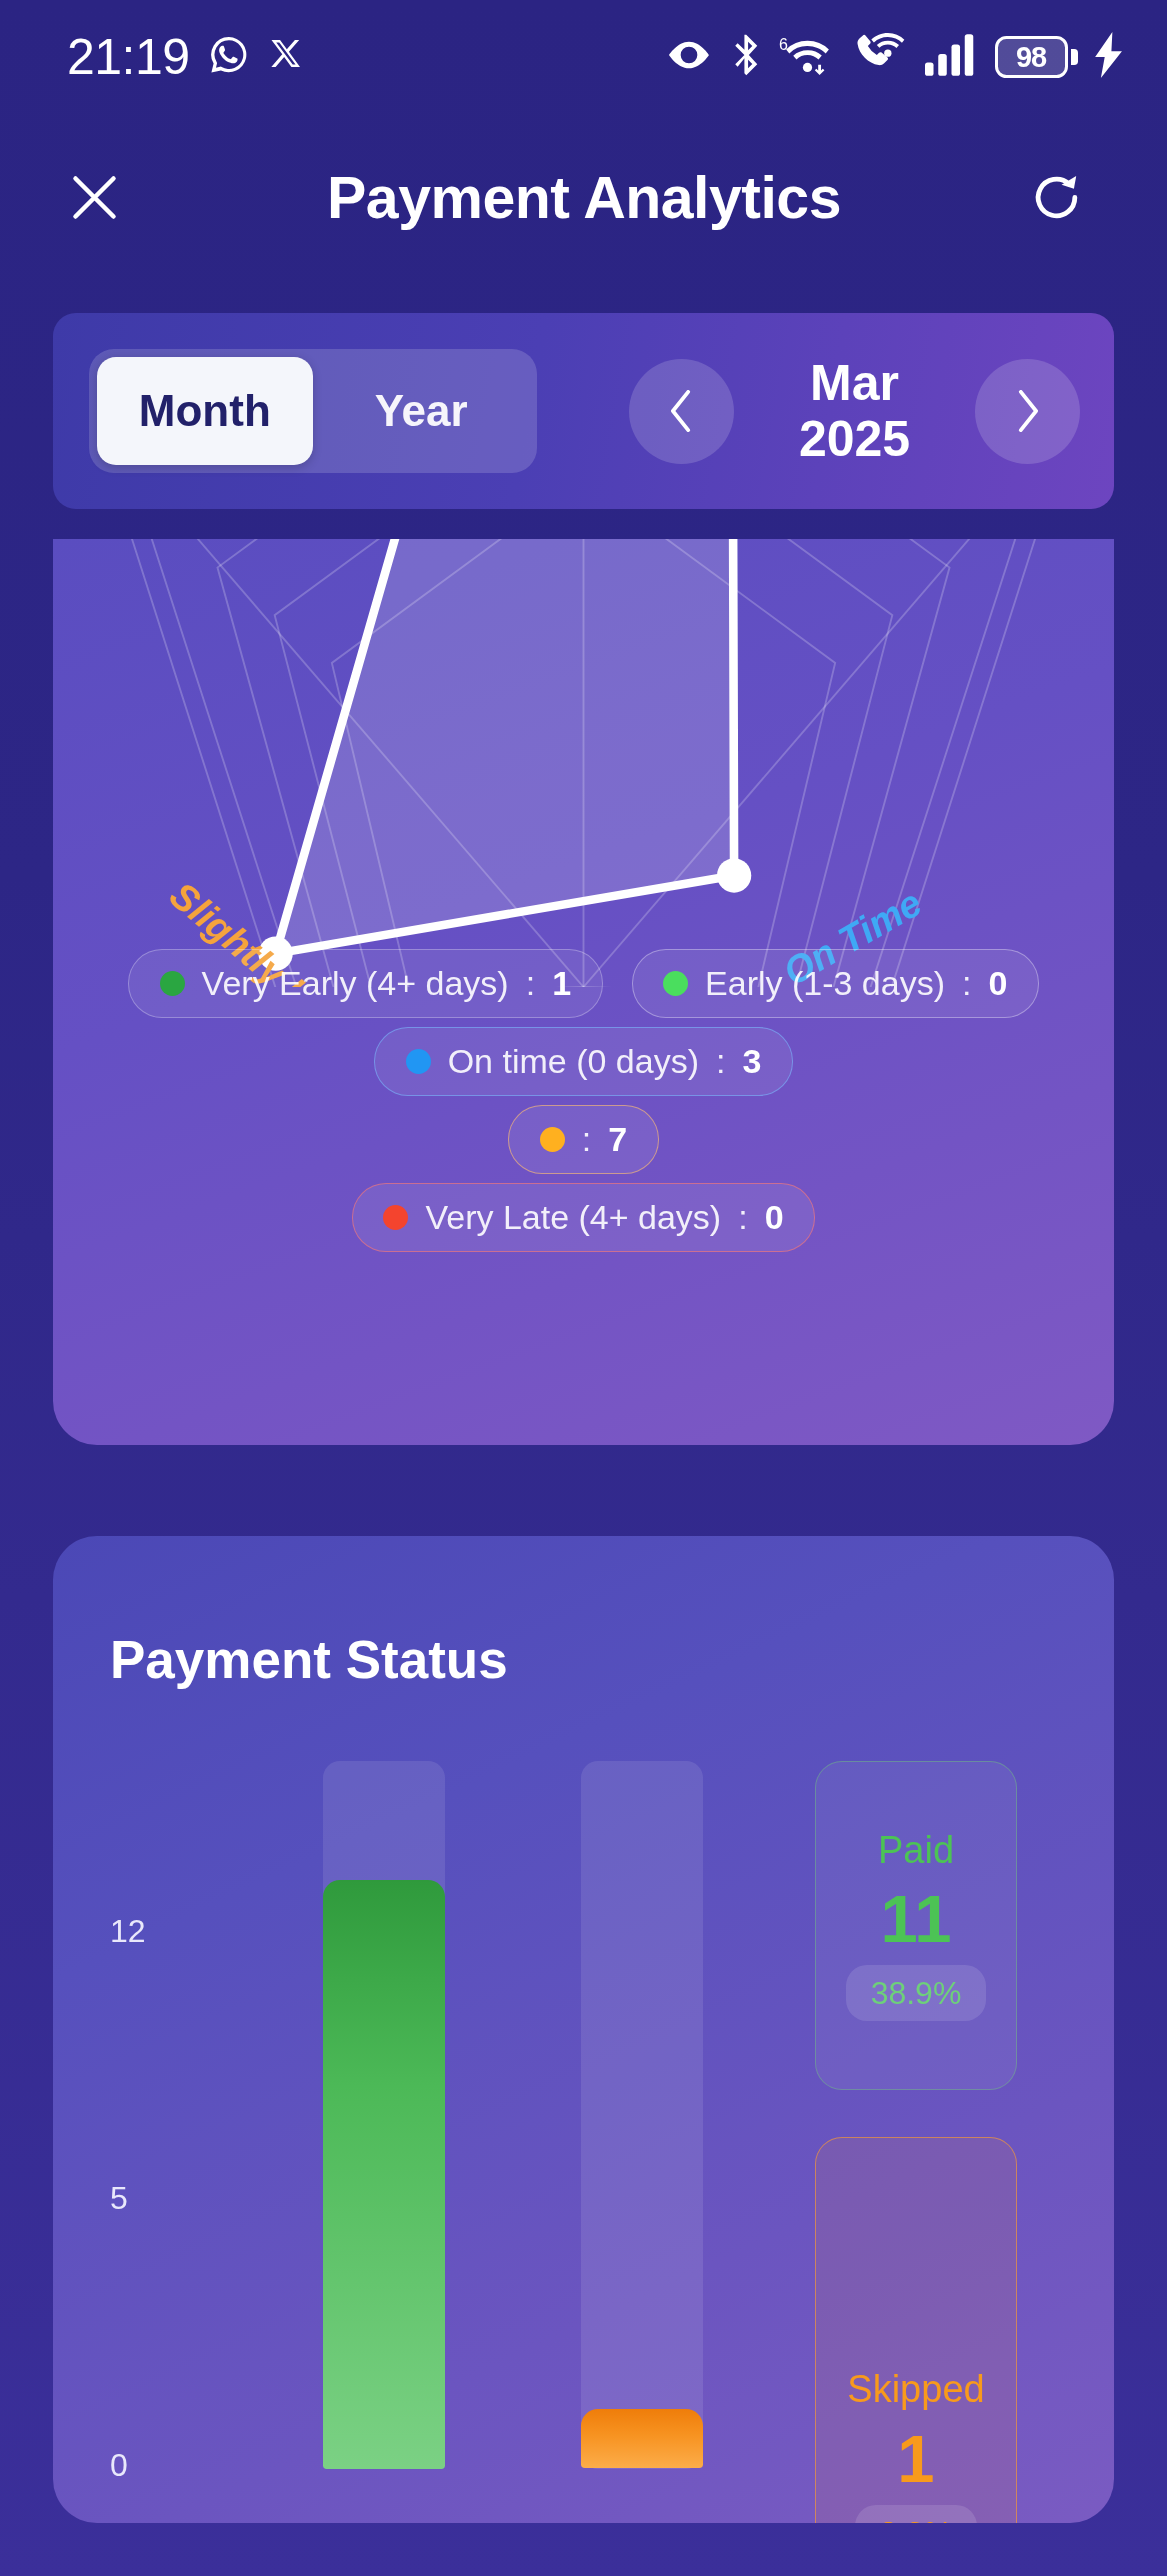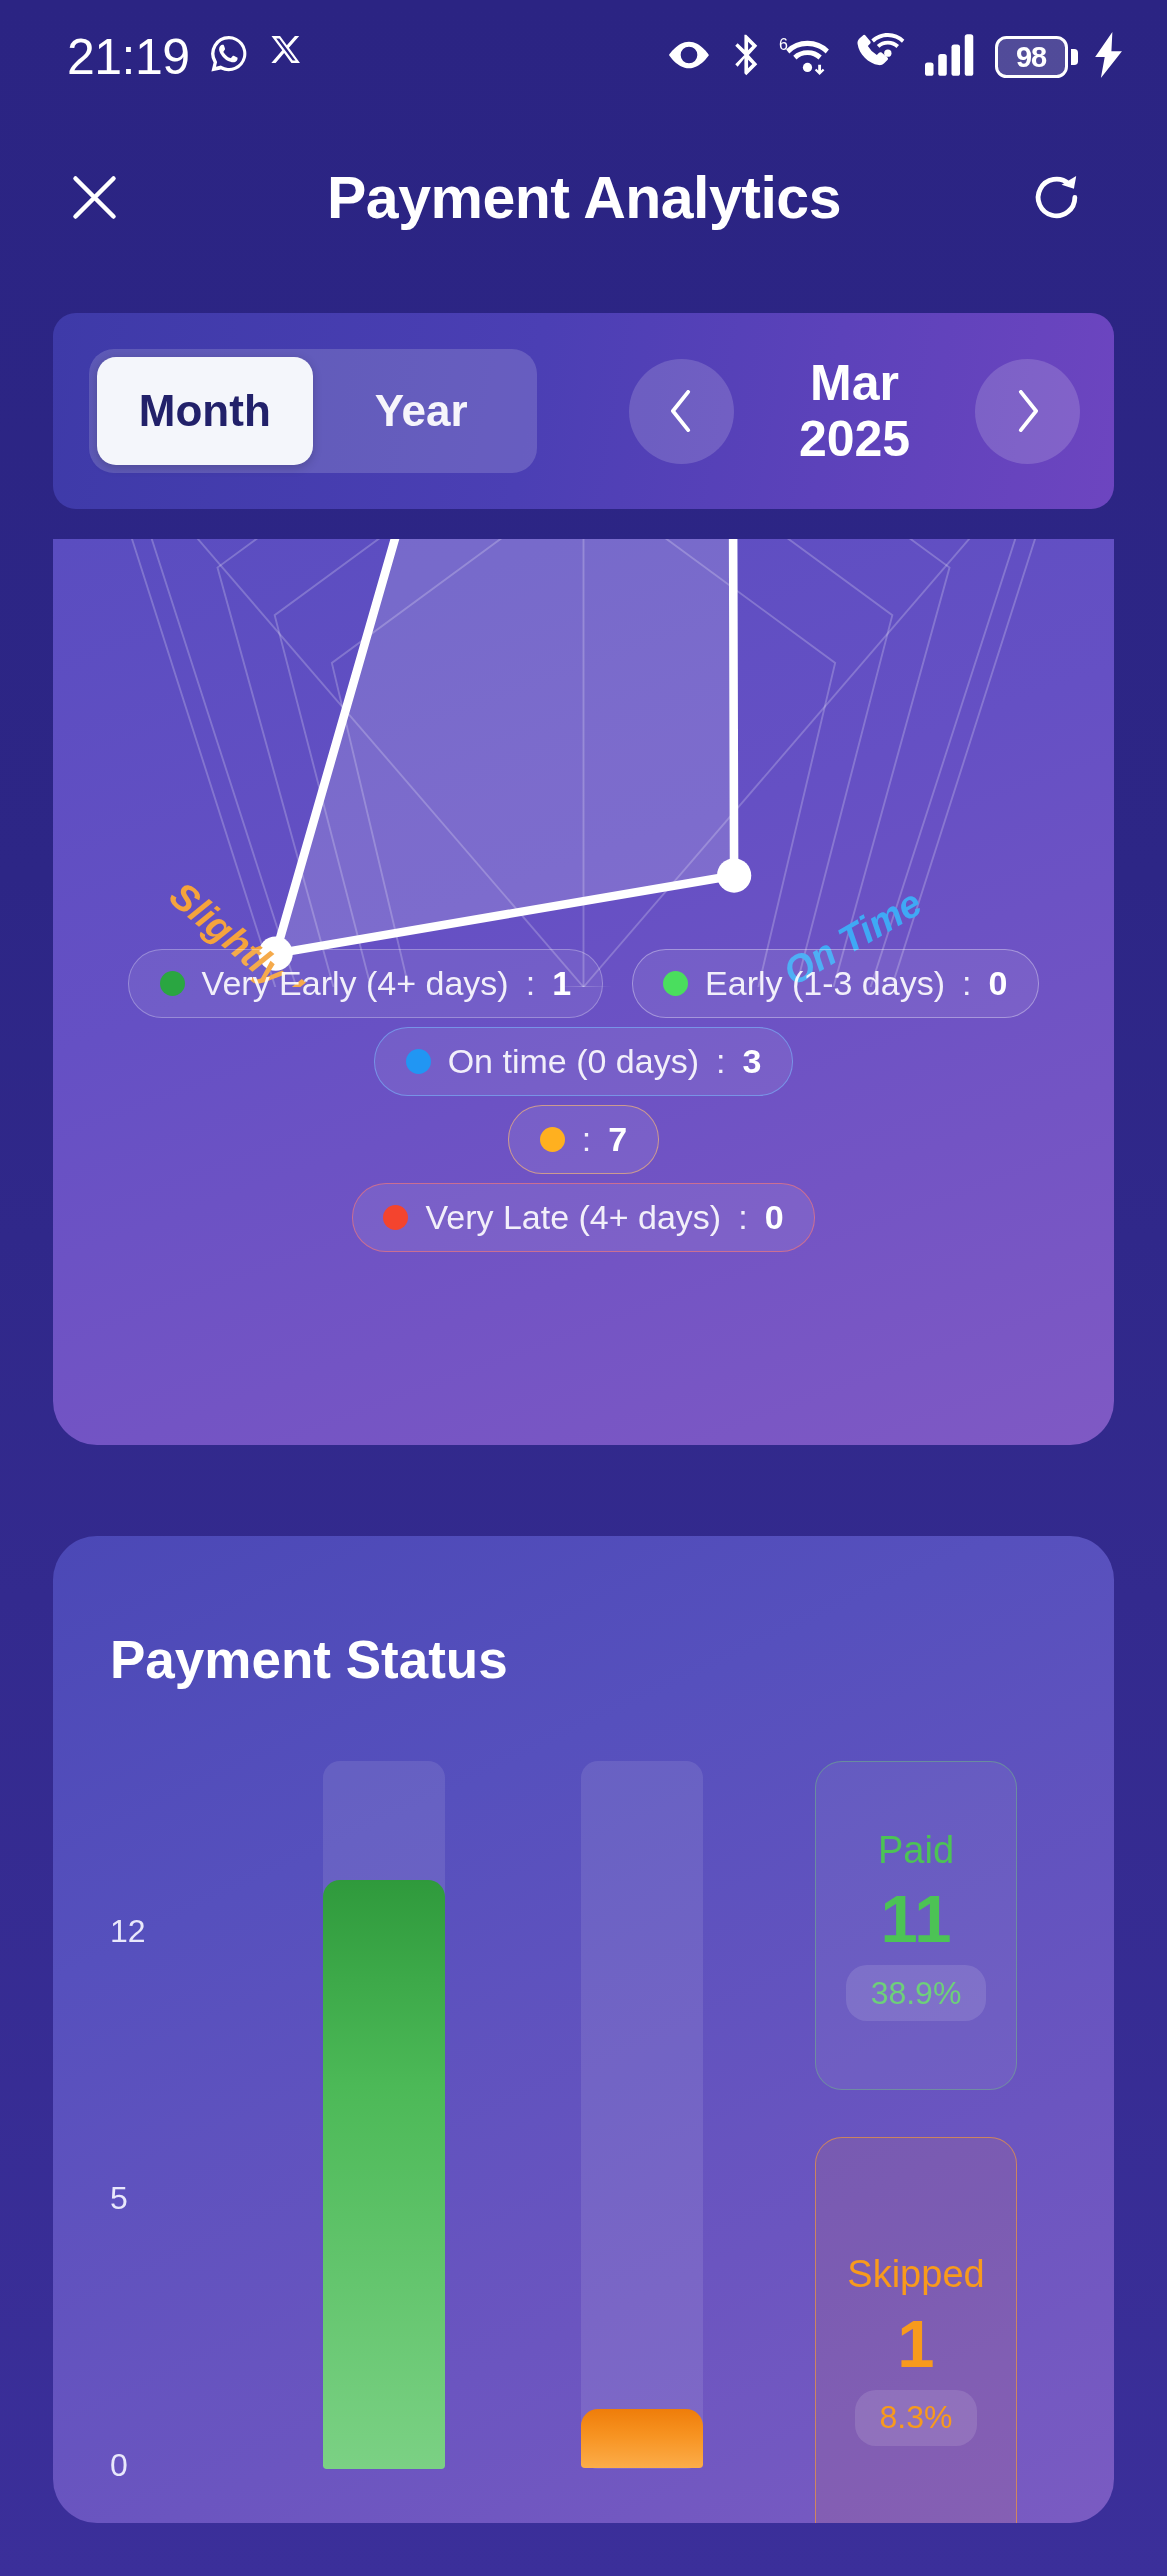--- a/index.html
+++ b/index.html
@@ -15,21 +15,21 @@
     background: linear-gradient(180deg, #2b2483 0%, #2d2686 34%, #332a8e 62%, #3b2f9a 100%);
     overflow: hidden;
   }
 
   
   .statusbar {
     position: absolute; top: 0; left: 0; width: 1168px; height: 114px;
     display: flex; align-items: center; justify-content: space-between;
     padding: 0 44px 0 67px;
   }
-  .sb-left { display: flex; gap: 17px; }
+  .sb-left { display: flex; align-items: center; gap: 17px; }
   .sb-time {
     color: #ffffff; font-size: 50px; font-weight: 400; letter-spacing: -0.5px;
     line-height: 1;
   }
   .sb-right { display: flex; align-items: center; gap: 17px; }
   .ic { display: block; }
   .battery {
     display: flex; align-items: center; gap: 3.8px;
   }
   .batt-body {
@@ -366,21 +366,21 @@
 
       <div class="bar-track" style="left:528px; top:9.5px; height:708px;"></div>
       <div class="bar-fill" style="left:528px; top:658px; height:59px; background:linear-gradient(180deg,#ef7d0a 0%,#f79321 45%,#fcad4a 100%);"></div>
 
       <div class="stat-card" style="left:754px; top:9.5px; height:329px; border:1.9px solid rgba(110,200,120,0.45); background:rgba(255,255,255,0.06);">
         <div class="stat-label" style="color:#4cc355;">Paid</div>
         <div class="stat-value" style="color:#4cc355;">11</div>
         <div class="stat-pct" style="color:#6ed07a;">38.9%</div>
       </div>
 
-      <div class="stat-card" style="left:754px; top:386px; height:425px; border:1.9px solid rgba(240,150,60,0.70); background:rgba(255,150,60,0.10);">
+      <div class="stat-card" style="left:754px; top:386px; height:425px; border:1.9px solid rgba(240,150,60,0.70); background:rgba(255,150,60,0.10);justify-content:flex-end;">
         <div class="stat-label" style="color:#f89a1c;">Skipped</div>
         <div class="stat-value" style="color:#f89a1c;">1</div>
         <div class="stat-pct" style="color:#f89a1c;">8.3%</div>
       </div>
     </div>
   </div>
 
 </div>
 
 

